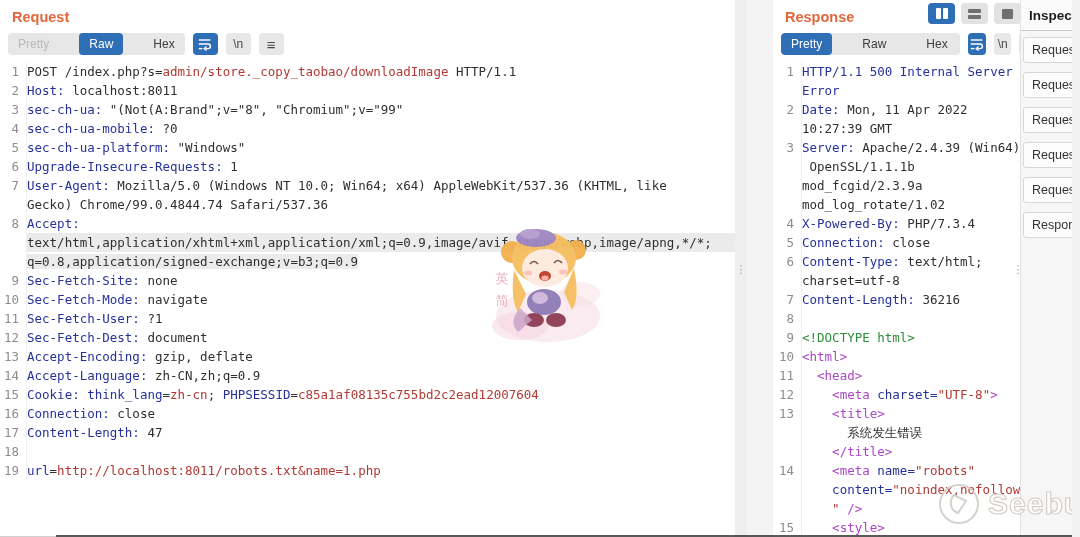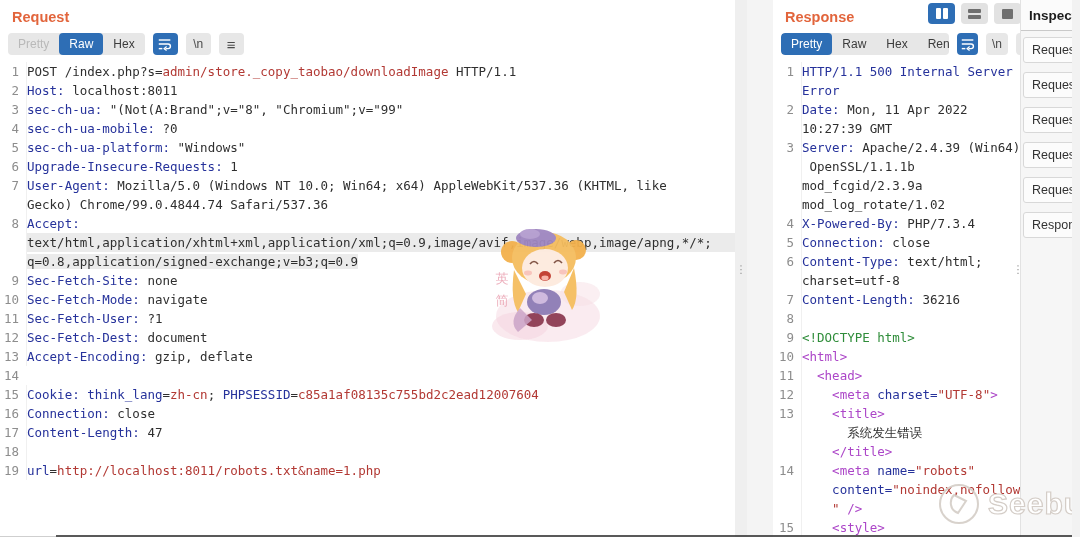--- a/index.html
+++ b/index.html
@@ -15,21 +15,21 @@
 
   .gutter { position:absolute; top:0; bottom:0; background:#efefef; color:#9a9a9a; font-size:11px; display:flex; align-items:center; justify-content:center; cursor:col-resize; }
   .gutter-1 { left:735px; width:12px; }
   .gutter-2 { left:1016px; width:4px; background:transparent; }
   .gutter span { letter-spacing:0; line-height:4px; }
 
   .panel-title { font-weight:bold; font-size:14.5px; color:#e2653c; padding:9px 0 4px 12px; }
 
   
   .tabbar { display:flex; align-items:center; padding:3px 0 5px 8px; height:32px; }
-  .seg { display:inline-flex; background:#e7e7e7; border-radius:4px; overflow:hidden; }
+  .seg { display:inline-flex; background:#e7e7e7; border-radius:4px; overflow:hidden;gap:20px; }
   .seg .tab { font-size:12px; color:#3c3c3c; padding:4px 10px; line-height:14px; cursor:pointer; }
   .seg .tab.active { background:#2e6eb5; color:#ffffff; border-radius:4px; }
   .seg .tab.disabled { color:#b9b9b9; }
   .icon-btn { width:25px; height:22px; margin-left:8px; border-radius:4px; background:#e7e7e7; display:flex; align-items:center; justify-content:center; font-size:12px; color:#4a4a4a; cursor:pointer; }
   .icon-btn.blue { background:#2e6eb5; color:#fff; }
   .icon-btn .hamb { font-size:15px; color:#4a4a4a; }
 
   
   .code { position:absolute; left:0; right:0; top:62px; font-family:"DejaVu Sans Mono", monospace; font-size:12.5px; line-height:19px; }
   .row { display:flex; height:19px; }
@@ -153,20 +153,21 @@
         <div class="row">
           <span class="num">12</span>
           <span class="line numline"><span class="c-n">Sec-Fetch-Dest:</span><span class="c-t"> document</span></span>
         </div>
         <div class="row">
           <span class="num">13</span>
           <span class="line numline"><span class="c-n">Accept-Encoding:</span><span class="c-t"> gzip, deflate</span></span>
         </div>
         <div class="row">
           <span class="num">14</span>
+          <span class="line numline"><span class="c-n">Accept-Language:</span><span class="c-t"> zh-CN,zh;q=0.9</span></span>
         </div>
         <div class="row">
           <span class="num">15</span>
           <span class="line numline"><span class="c-n">Cookie:</span><span class="c-t"> </span><span class="c-n">think_lang</span><span class="c-t">=</span><span class="c-r">zh-cn</span><span class="c-t">; </span><span class="c-n">PHPSESSID</span><span class="c-t">=</span><span class="c-r">c85a1af08135c755bd2c2ead12007604</span></span>
         </div>
         <div class="row">
           <span class="num">16</span>
           <span class="line numline"><span class="c-n">Connection:</span><span class="c-t"> close</span></span>
         </div>
         <div class="row">

